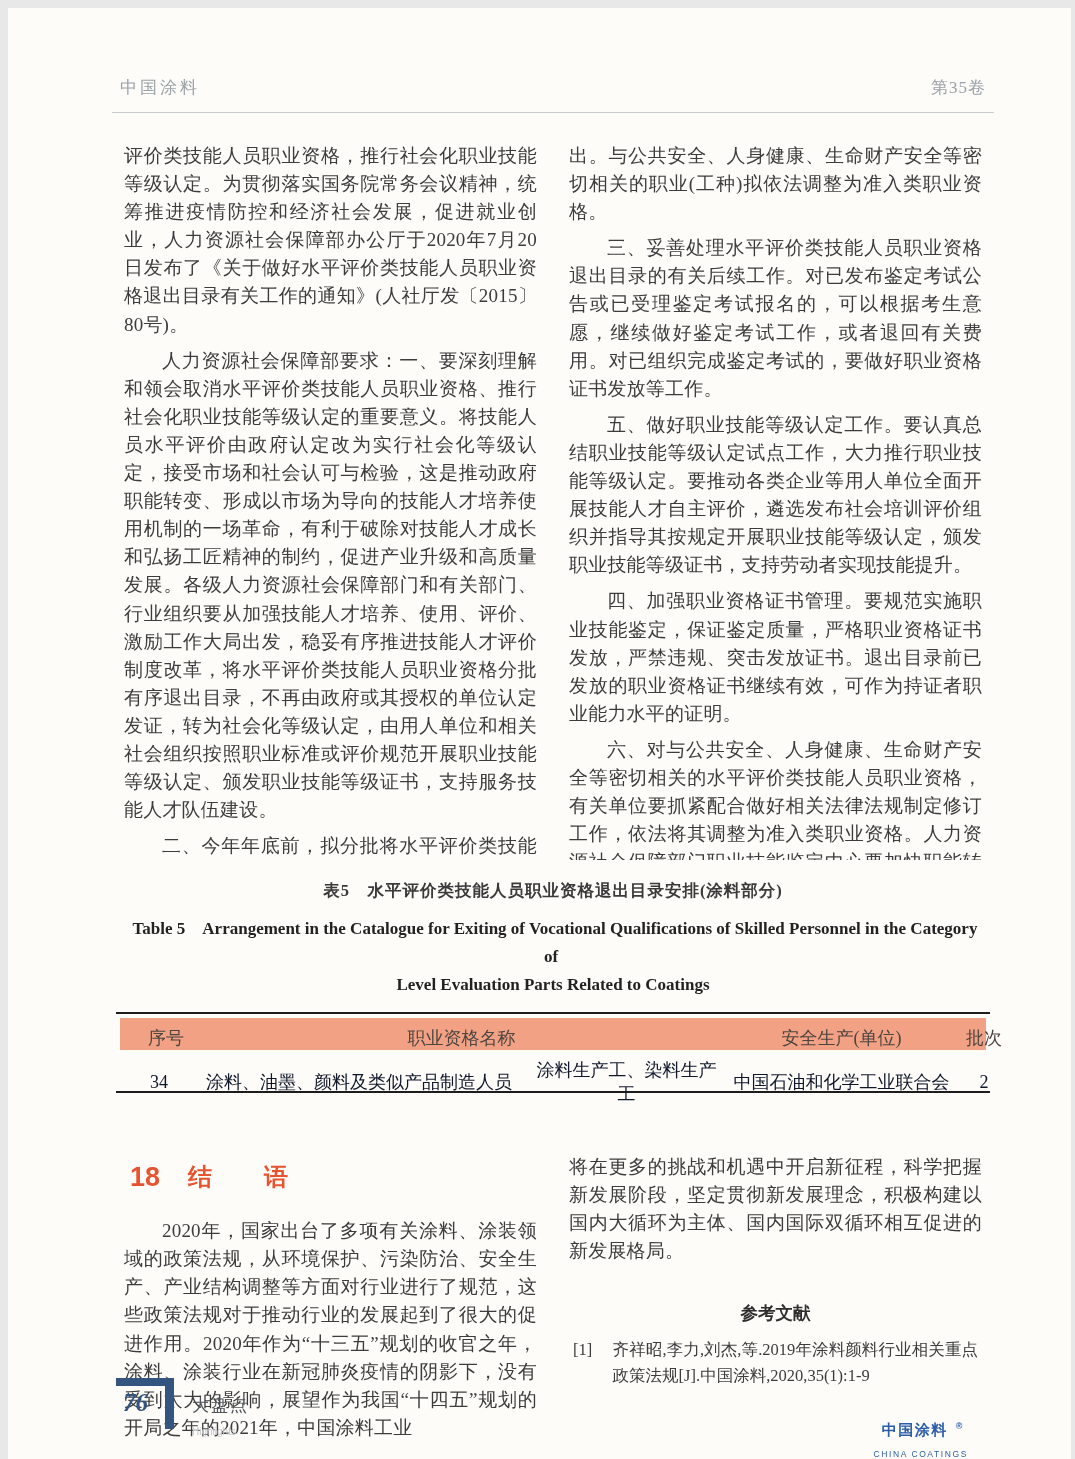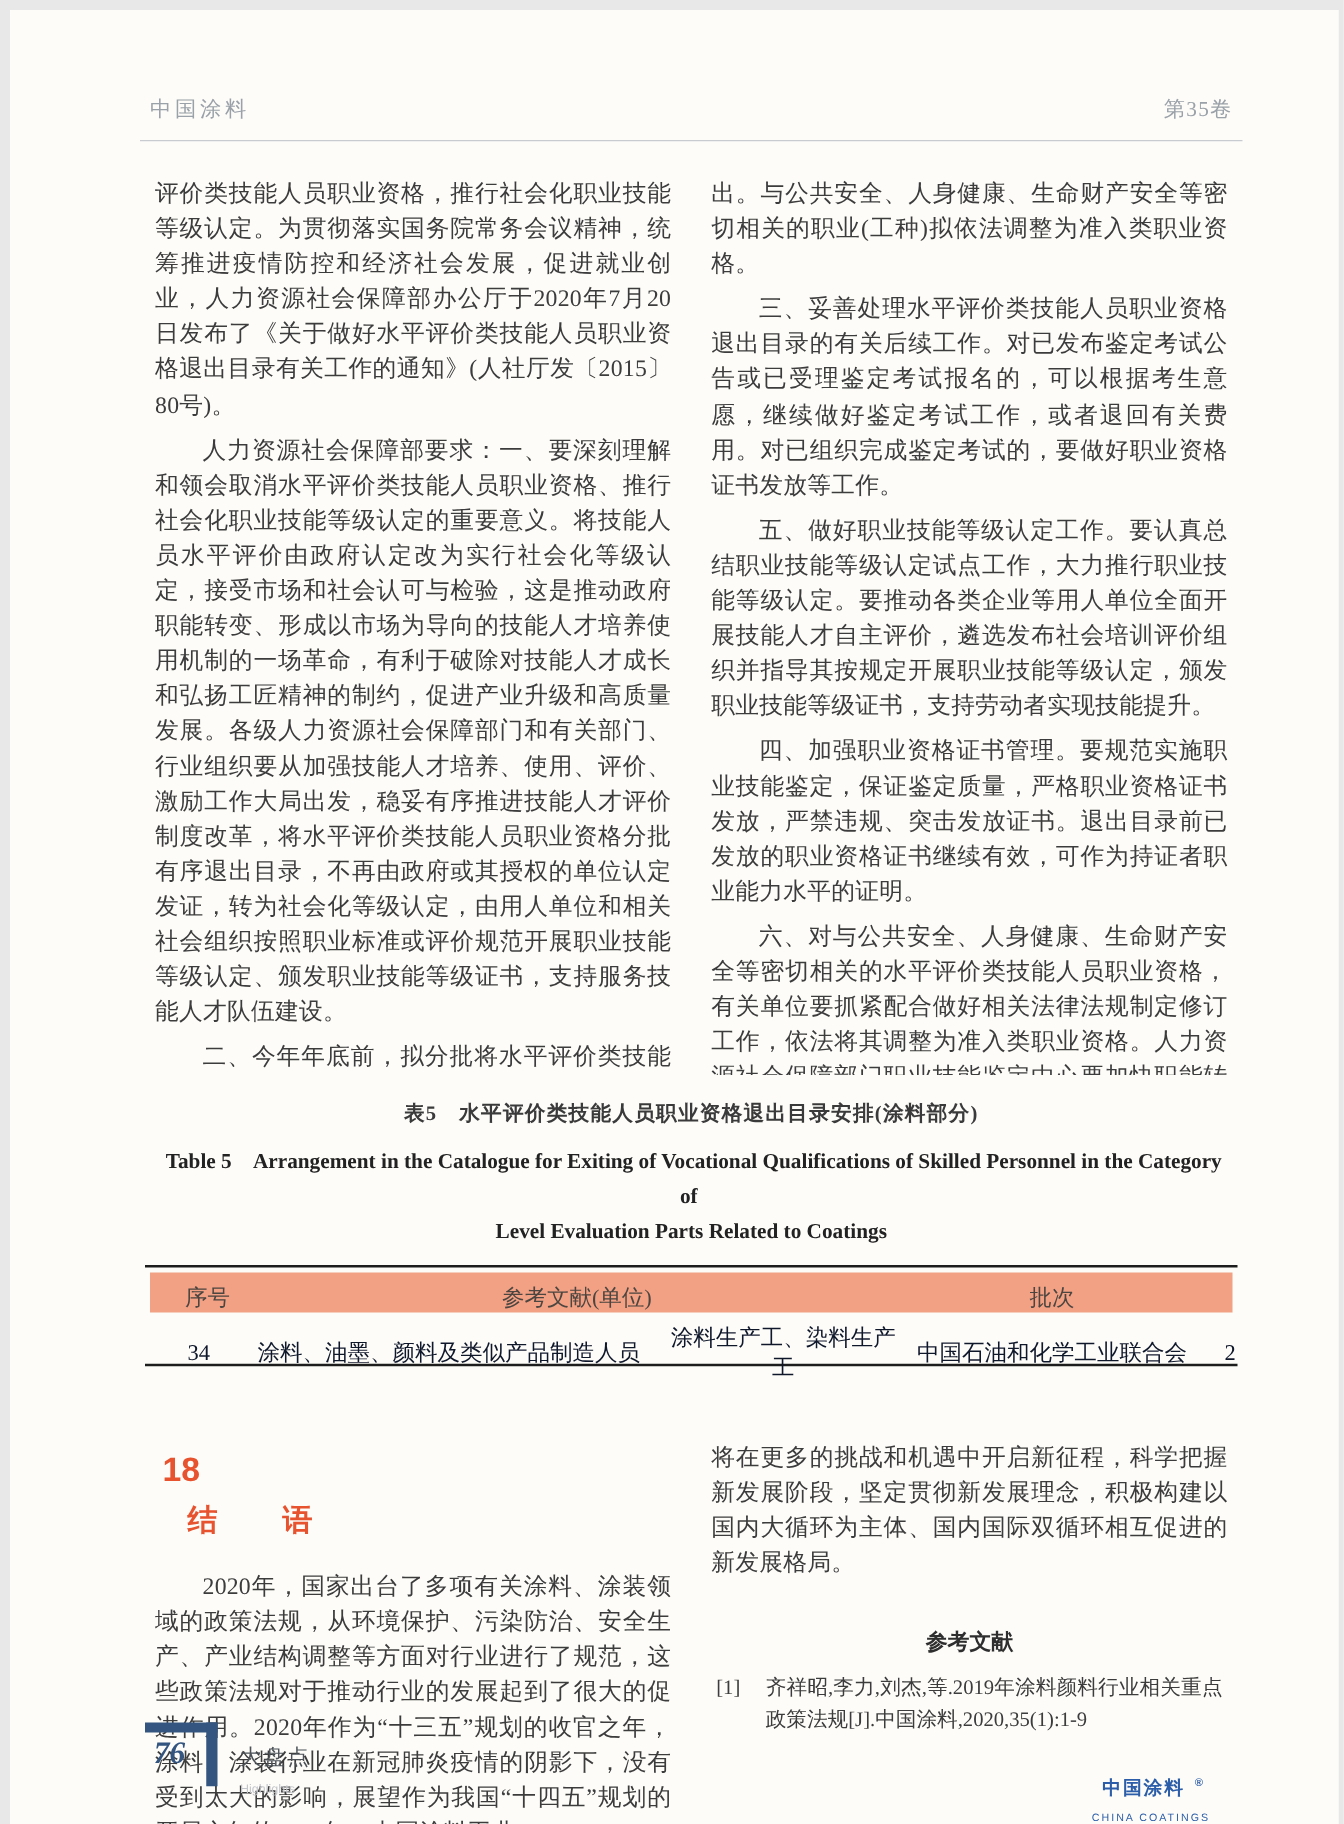--- a/index.html
+++ b/index.html
@@ -50,21 +50,21 @@
   }
   .tbl-head .th-xh { padding-left:24px; text-align:left; }
   .tbl-head .th-c { text-align:center; }
   .tbl-row {
     display:grid; grid-template-columns:70px 330px 205px 225px 60px;
     height:37px; align-items:center; text-align:center;
     font-size:18px; color:#0f172a;
   }
   
   .cols.bottom { margin-top:44px; }
-  .sec-head { display:flex; align-items:flex-start; margin:4px 0 12px 2px;flex-direction:column; }
+  .sec-head { display:flex; align-items:center; margin:4px 0 12px 2px; }
   .sec-num {
     color:#E8532F; font-weight:bold; font-size:27px;
     font-family:"Liberation Sans","DejaVu Sans",sans-serif;
   }
   .sec-title {
     color:#E8532F; font-weight:bold; font-size:24px;
     margin-left:20px; letter-spacing:14px;
   }
   
   .ref-head { text-align:center; font-weight:bold; font-size:17.5px; margin:27px 0 0; color:#2e2e2e; }
@@ -118,21 +118,22 @@
 
   <div class="tablock">
     <div class="cap-zh">表5　水平评价类技能人员职业资格退出目录安排(涂料部分)</div>
     <div class="cap-en">
       <span>Table 5　Arrangement in the Catalogue for Exiting of Vocational Qualifications of Skilled Personnel in the Category of</span><br>
       <span>Level Evaluation Parts Related to Coatings</span>
     </div>
     <div class="tbl">
       <div class="tbl-head">
         <div class="th-xh">序号</div>
-        <div class="th-c">参考文献(单位)</div>
+        <div class="th-c">职业资格名称</div>
+        <div class="th-c">安全生产(单位)</div>
         <div class="th-c">批次</div>
       </div>
       <div class="tbl-row">
         <div>34</div>
         <div>涂料、油墨、颜料及类似产品制造人员</div>
         <div>涂料生产工、染料生产工</div>
         <div>中国石油和化学工业联合会</div>
         <div>2</div>
       </div>
     </div>

